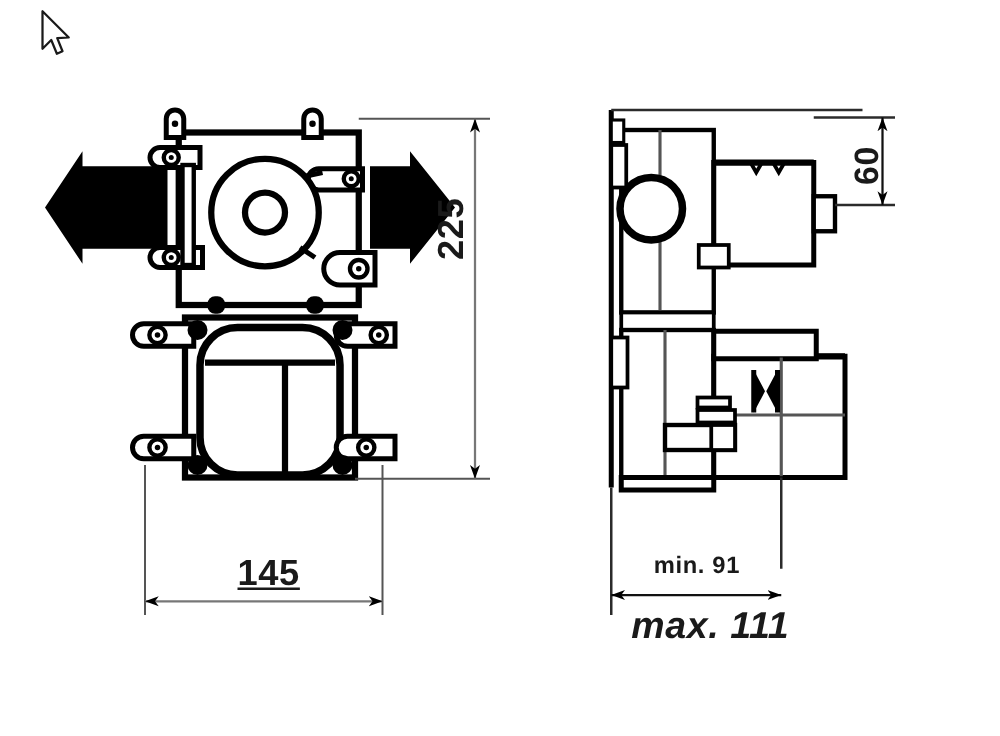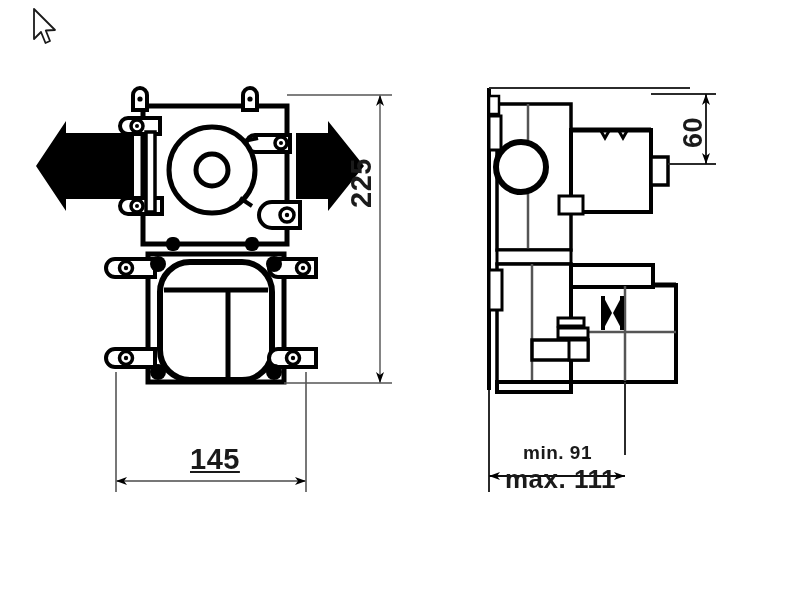--- a/index.html
+++ b/index.html
@@ -54,22 +54,23 @@
     font-size: 29px;
     text-decoration: underline;
   }
   .dim-min {
     left: 523px;
     top: 442px;
     font-size: 19px;
   }
   .dim-max {
     left: 505px;
-    top: 464px;
-    font-size: 26px;
+    top: 484px;
+    font-size: 30px;
+    font-style: italic;
   }
   #cursor {
     position: absolute;
     left: 32px;
     top: 8px;
     width: 26px;
     height: 40px;
   }
 </style>
 </head>

